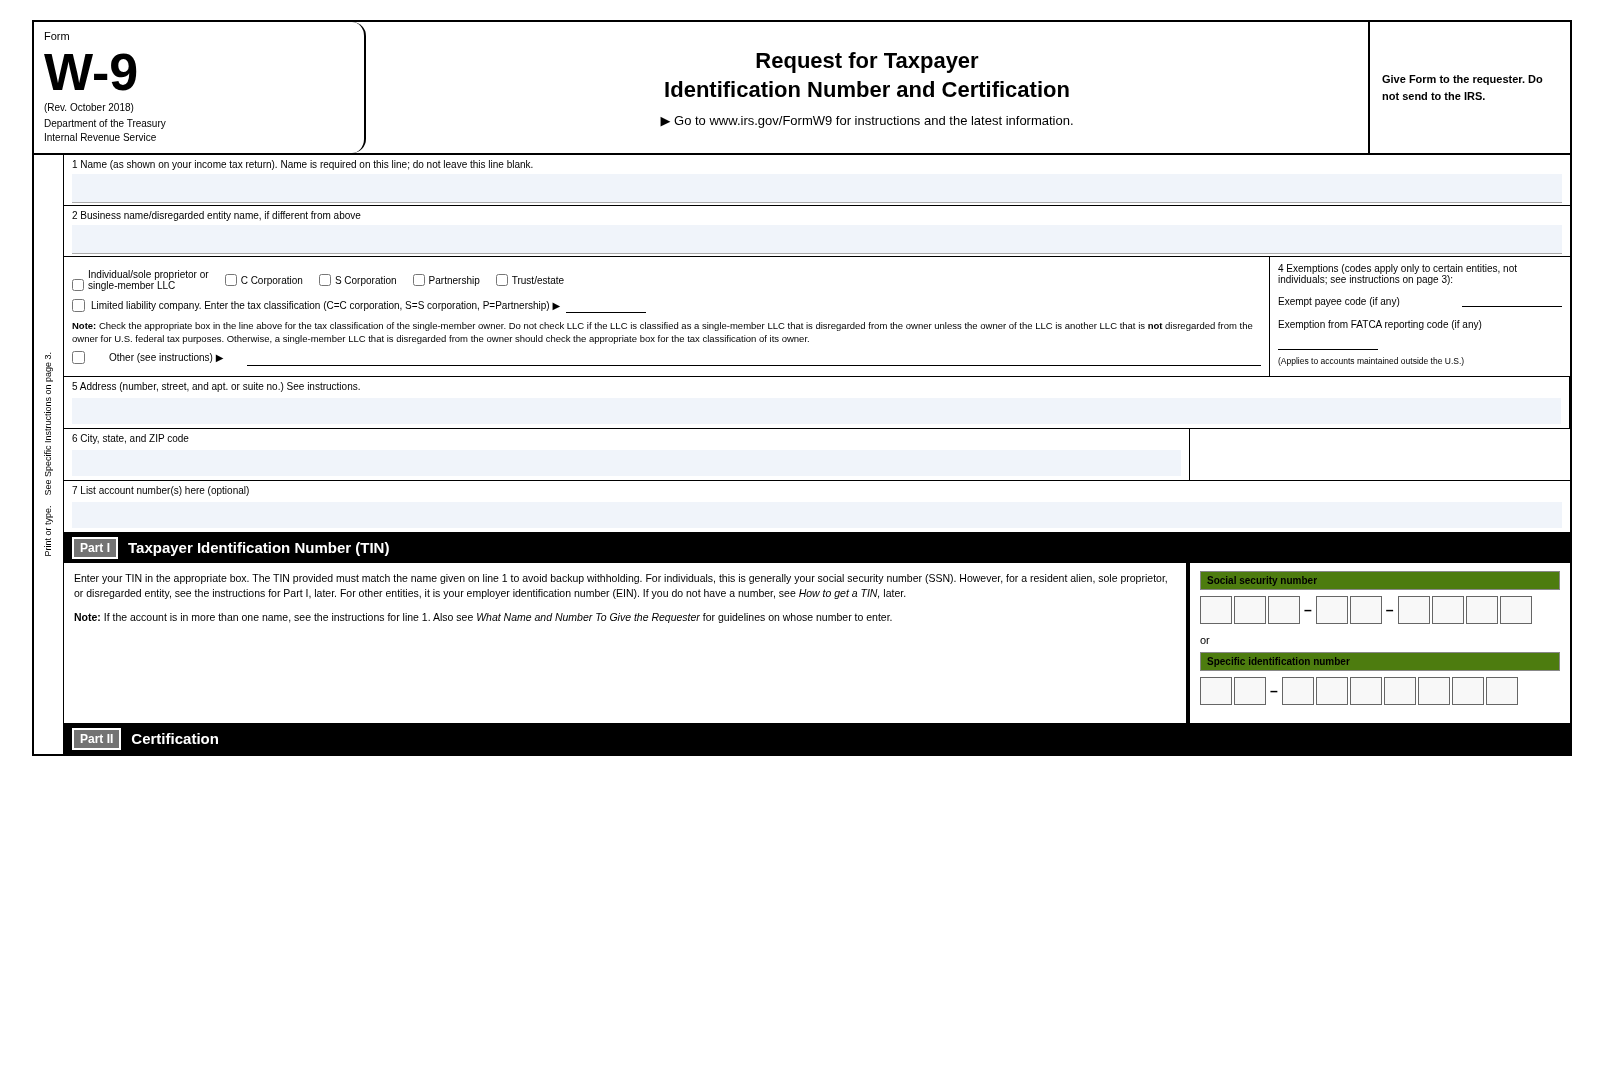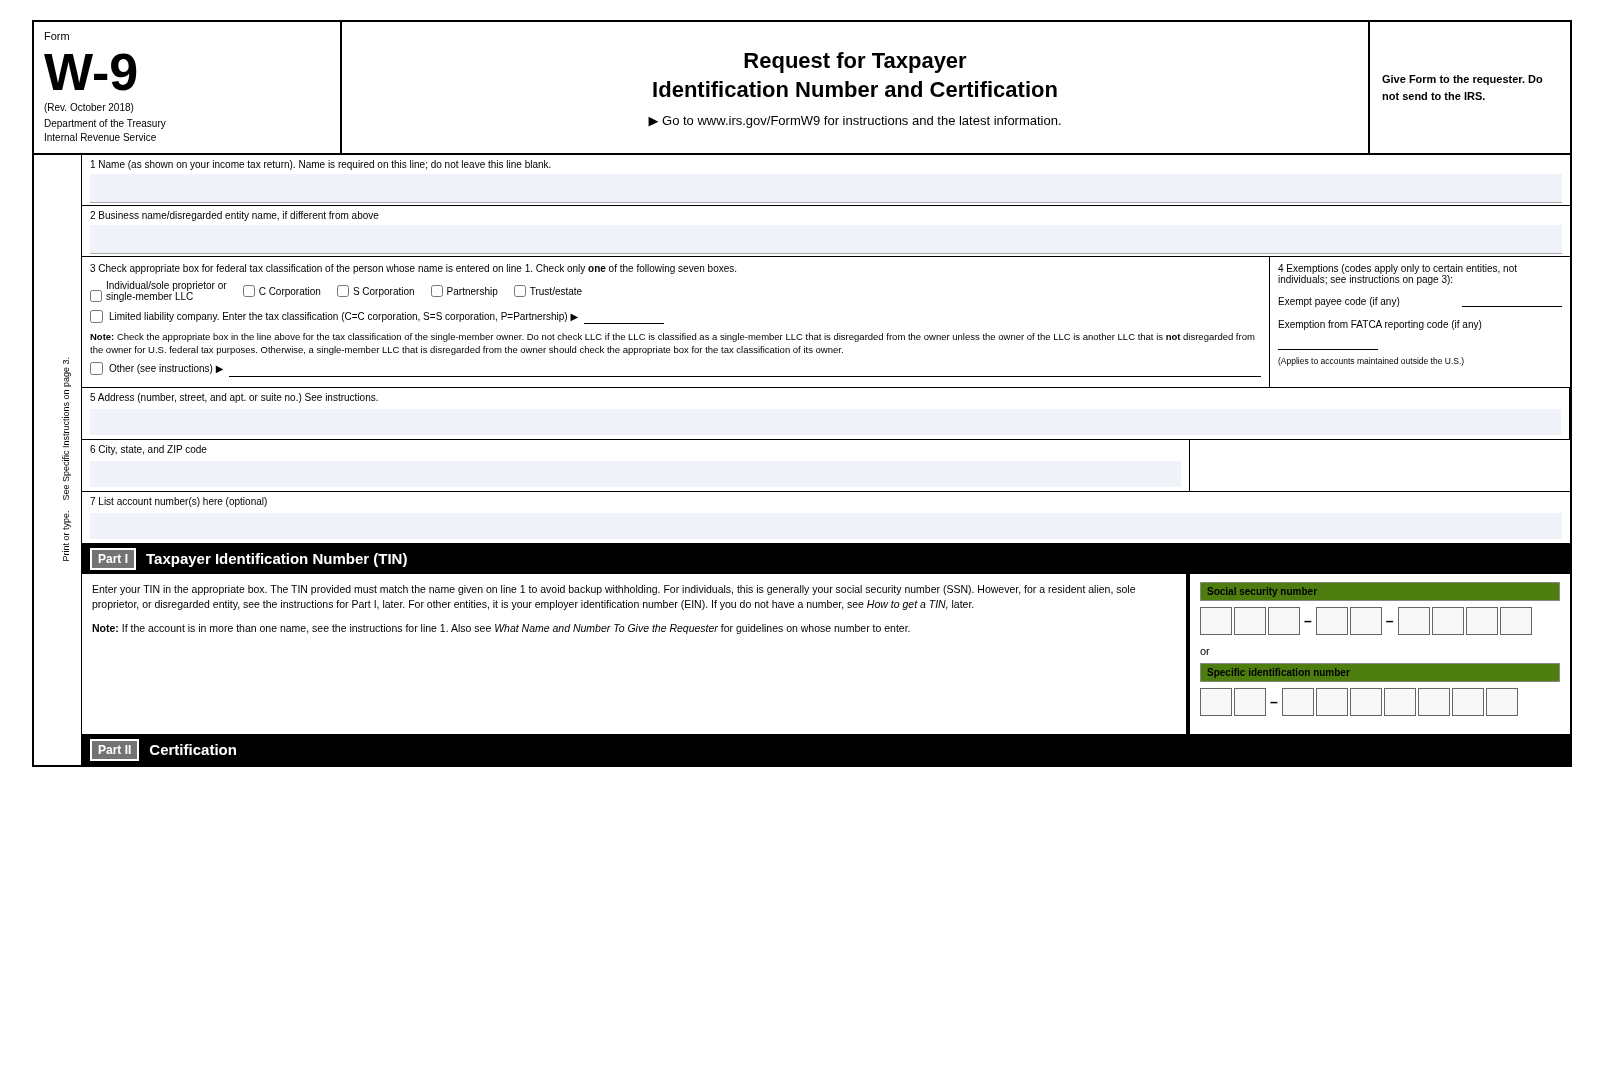--- a/index.html
+++ b/index.html
@@ -15,26 +15,27 @@
       width: 1540px;
       margin: 20px auto;
       border: 2px solid #000;
     }
     
     .header {
       display: flex;
       border-bottom: 2px solid #000;
     }
     .header-left {
-      width: 308px;
+      width: 332px;
       border-right: 2px solid #000;
       padding: 8px 10px;
       display: flex;
       flex-direction: column;
       gap: 4px;
+      border-radius: 14px;
     }
     .header-left .form-label {
       font-size: 11px;
     }
     .header-left .w9-title {
       font-size: 52px;
       font-weight: bold;
       line-height: 1;
     }
     .header-left .rev-date {
@@ -67,21 +68,20 @@
       padding: 10px 12px;
       font-size: 11px;
       font-weight: bold;
       line-height: 1.5;
       display: flex;
       align-items: center;
     }
     
     .body {
       display: flex;
-      padding-left: 18px;
     }
     .side-label {
       width: 30px;
       border-right: 1px solid #000;
       display: flex;
       align-items: center;
       justify-content: center;
       padding: 4px;
     }
     .side-label span {
@@ -167,21 +167,21 @@
       height: 16px;
     }
     .note-text {
       font-size: 9.5px;
       line-height: 1.4;
       margin: 4px 0;
     }
     .other-row {
       display: flex;
       align-items: center;
-      gap: 6px;
+      gap: 24px;
       margin: 4px 0;
       font-size: 10px;
     }
     .other-input {
       border: none;
       border-bottom: 1px solid #000;
       flex: 1;
       height: 16px;
     }
     .exempt-title {
@@ -381,23 +381,20 @@
 
       <div class="row">
         <div class="row-field">
           <label>2  Business name/disregarded entity name, if different from above</label>
           <input class="row-input" type="text" placeholder="" style="">
         </div>
       </div>
 
       <div class="row3-container">
         <div class="row3-left">
-          <div class="row3-title">
-            <span>3  Check appropriate box for federal tax classification of the person whose name is entered on line 1. Check only <strong>one</strong> of the following seven boxes.</span>
-          </div>
 
           <div class="checkboxes-row">
             <div class="checkbox-item">
               <input type="checkbox" style="">
               <span>Individual/sole proprietor or<br>single-member LLC</span>
             </div>
             <div class="checkbox-item">
               <input type="checkbox" style="">
               <span>C Corporation</span>
             </div>

